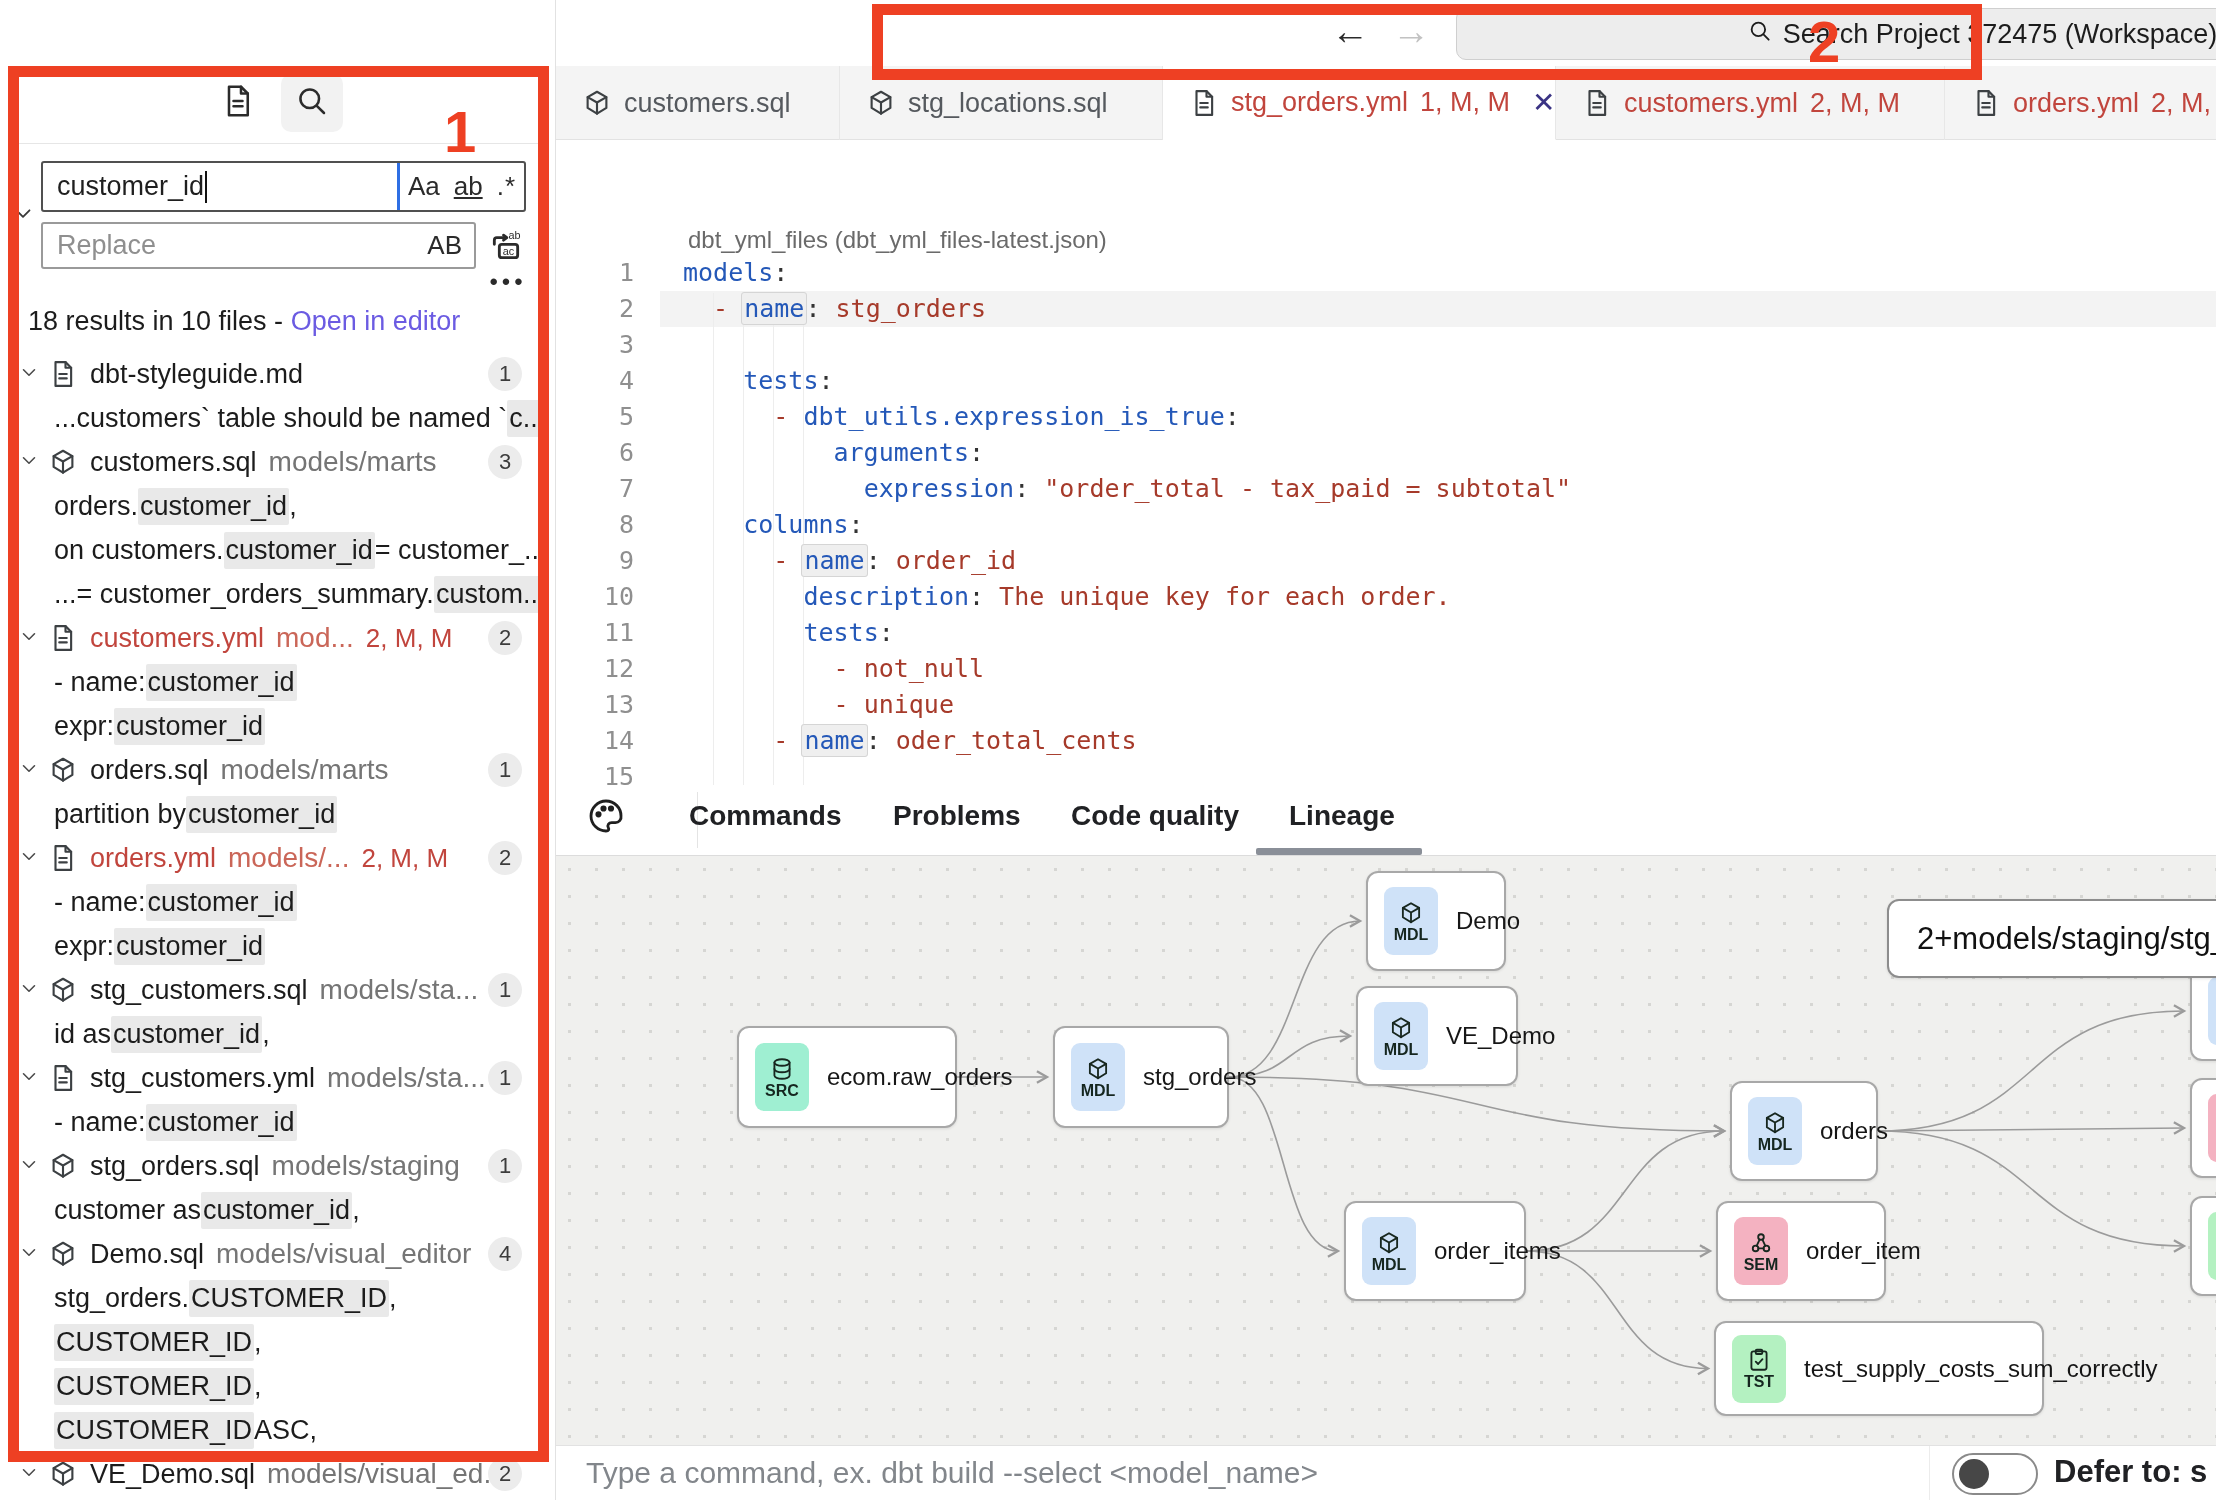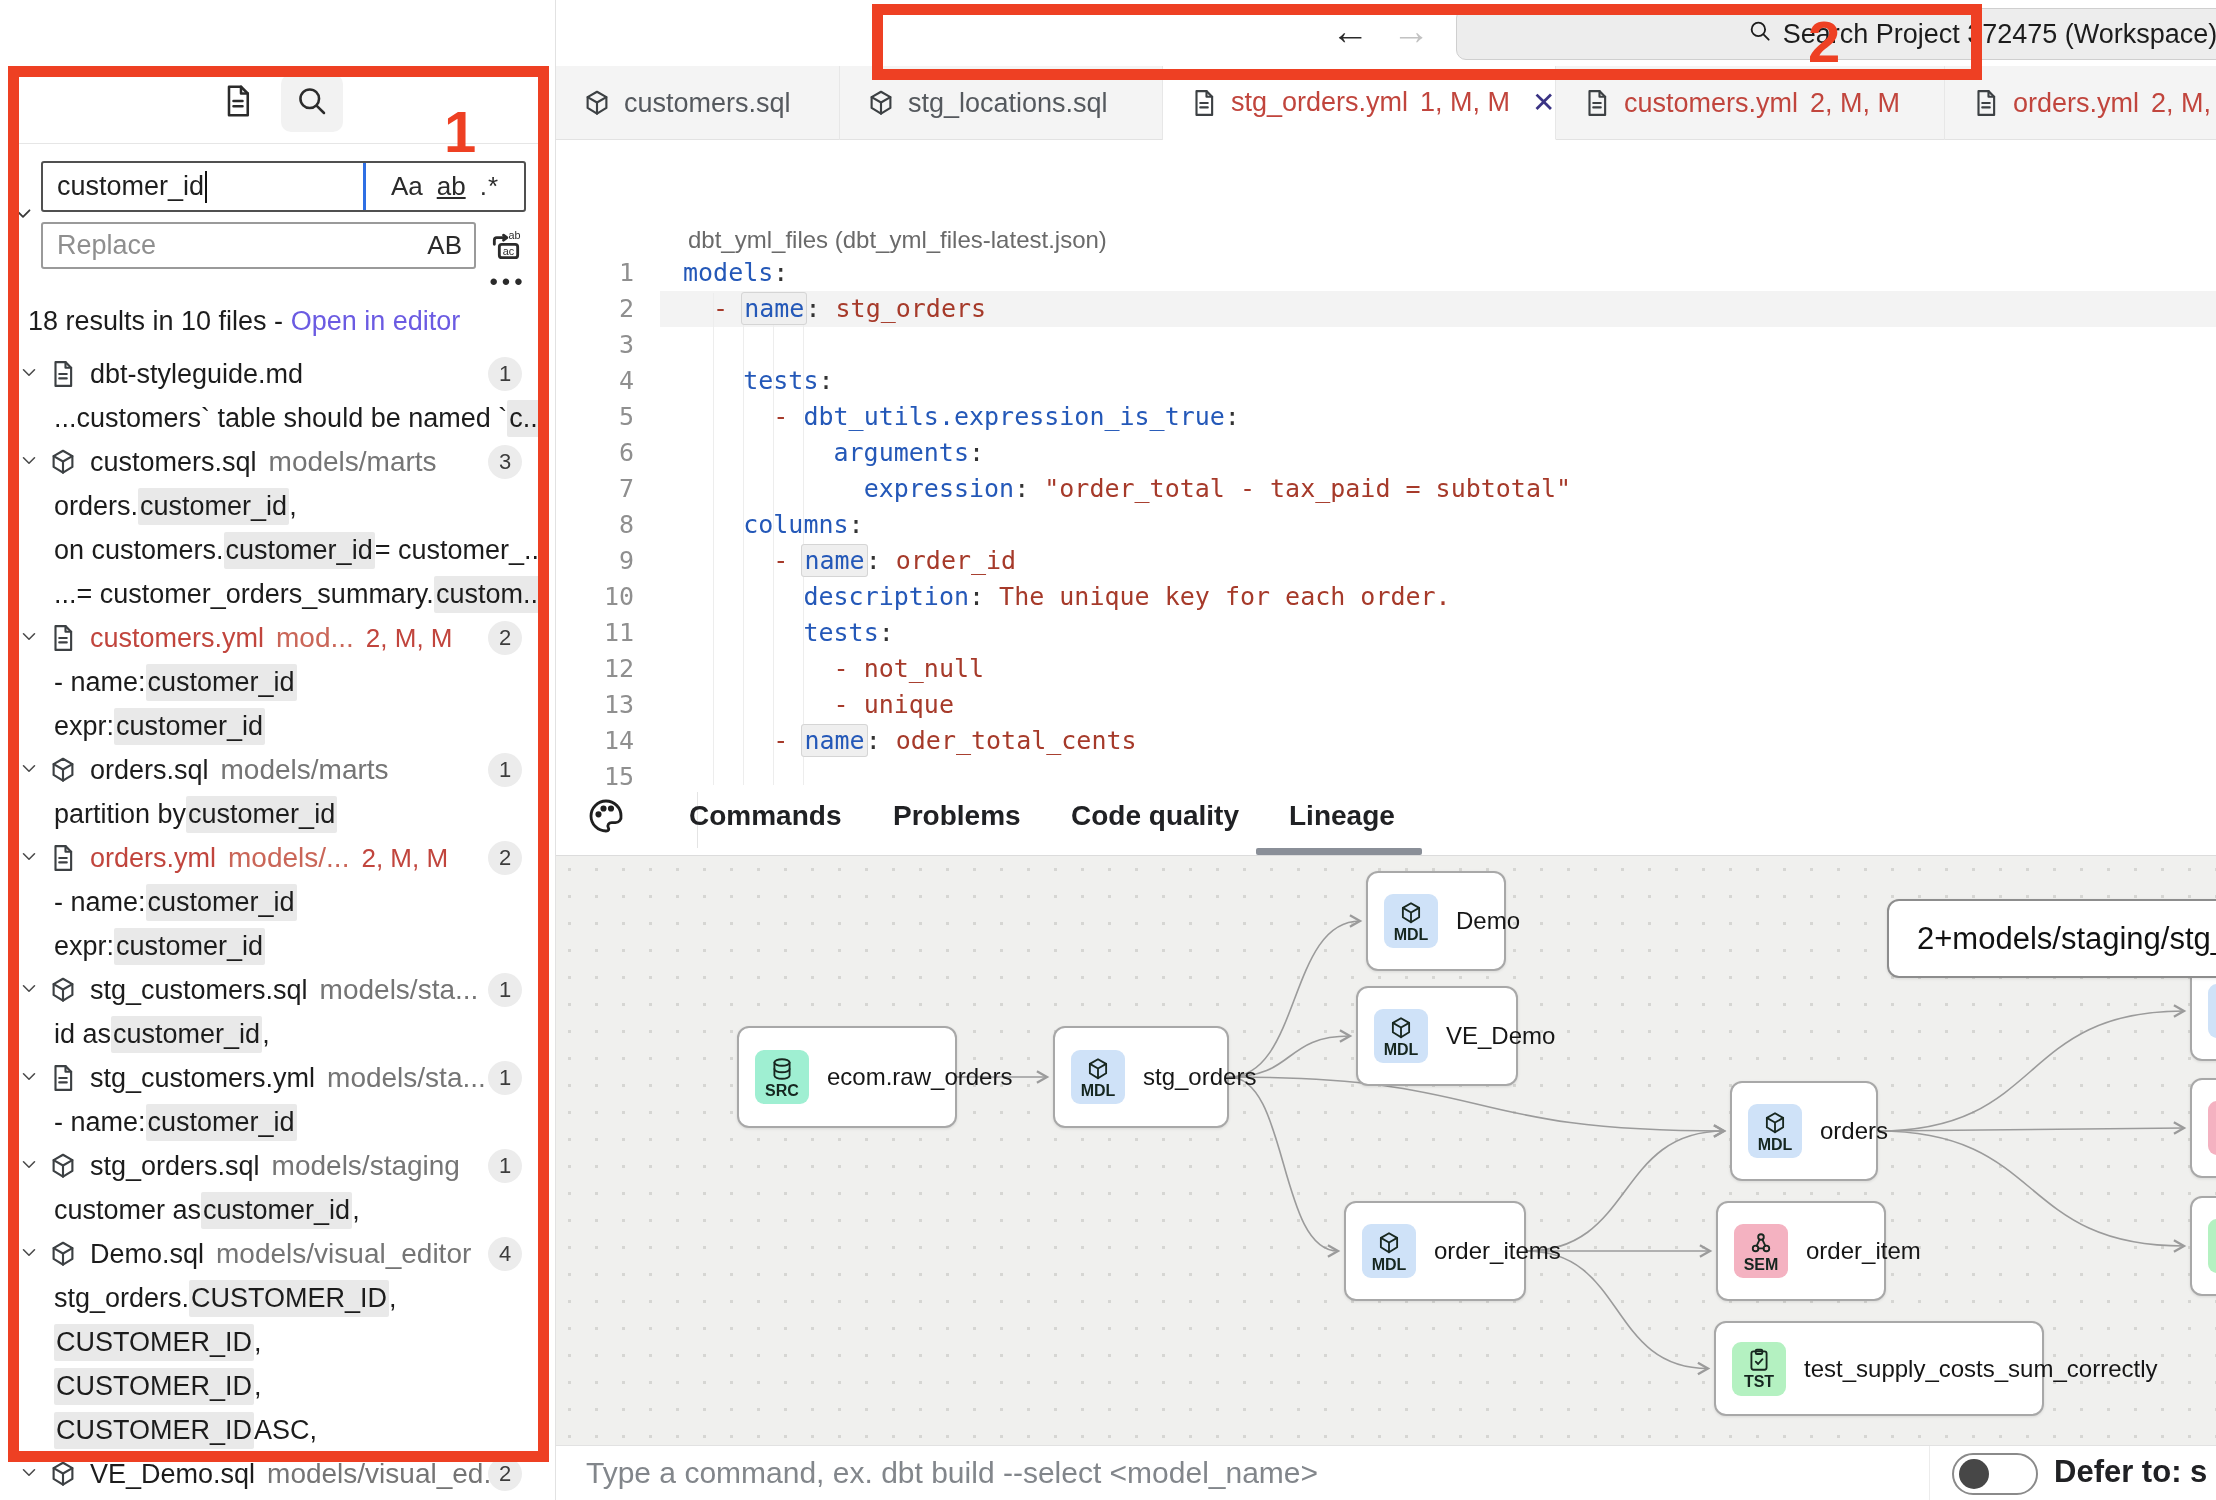--- a/index.html
+++ b/index.html
@@ -10,21 +10,21 @@
 
   
   #sidebar { left:0; top:0; width:556px; height:1500px; background:#fff; border-right:1px solid #e2e2e2; }
   .sb-iconbtn { position:absolute; top:74px; width:62px; height:58px; border-radius:10px; display:flex; align-items:center; justify-content:center; cursor:pointer; }
   .sb-iconbtn.sel { background:#f2f2f2; }
   #sb-hr { left:14px; top:143px; width:530px; height:1px; background:#e6e6e6; }
   #collapse-chev { left:10px; top:200px; color:#3a3a3a; }
   .findbox { position:absolute; left:41px; width:485px; height:51px; border:2px solid #505050; border-radius:3px; background:#fff; display:flex; align-items:center; }
   .findbox .txt { font-size:27px; padding-left:14px; white-space:pre; }
   .caret { display:inline-block; width:2px; height:32px; background:#111; margin-left:1px; vertical-align:-6px; }
-  .find-toggles { margin-left:auto; display:flex; align-items:center; height:100%; border-left:3px solid #2f6fe4; padding:0 25px; gap:14px; }
+  .find-toggles { margin-left:auto; display:flex; align-items:center; height:100%; border-left:3px solid #2f6fe4; padding:0 8px; gap:14px; }
   .tgl { font-size:26px; color:#2b2b2b; }
   .tgl.uw { text-decoration:underline; }
   .tgl.rx { letter-spacing:1px; }
   .replacebox { position:absolute; left:41px; top:222px; width:435px; height:47px; border:2px solid #9a9a9a; border-radius:3px; background:#fff; display:flex; align-items:center; }
   .replacebox .ph { font-size:27px; color:#8f8f8f; padding-left:14px; }
   .replacebox .ab { margin-left:auto; font-size:26px; color:#2b2b2b; padding-right:12px; }
   #replace-all { left:486px; top:226px; width:44px; height:40px; }
   #more-dots { left:486px; top:268px; width:44px; font-size:24px; color:#2b2b2b; letter-spacing:4px; text-align:center; }
   #summary { left:28px; top:306px; font-size:27px; color:#1c1c1c; white-space:nowrap; }
   #summary a { color:#6b5be2; text-decoration:none; }
@@ -76,21 +76,21 @@
 
   
   #paneltabs { left:556px; top:786px; width:1660px; height:69px; background:#fff;font-weight:bold; }
   #palette { left:30px; top:10px; }
   #panel-vline { left:141px; top:6px; width:1px; height:56px; background:#e4e4e4; }
   .ptab { position:absolute; top:14px; font-size:28px; color:#202124; white-space:nowrap; }
   #lineage-underline { left:700px; top:62px; width:166px; height:7px; background:#8a8f98; border-radius:2px; }
 
   #lineage { left:556px; top:855px; width:1660px; height:590px; background-color:#f0f0ee; border-top:1px solid #dcdcdc; overflow:hidden; background-image:radial-gradient(circle, #d6d6d3 1.6px, transparent 1.9px); background-size:27px 27px; }
   .lnode { position:absolute; background:#fff; border:2px solid #a8a8a8; border-radius:12px; box-shadow:0 1px 3px rgba(0,0,0,.10); display:flex; align-items:center; gap:18px; padding-left:16px; }
-  .lnode .kicon { width:54px; height:54px; border-radius:9px; display:flex; flex-direction:column; align-items:center; justify-content:center; flex:0 0 auto; }
+  .lnode .kicon { width:54px; height:68px; border-radius:9px; display:flex; flex-direction:column; align-items:center; justify-content:center; flex:0 0 auto; }
   .lnode .kicon .klabel { font-size:16px; font-weight:bold; color:#15261f; line-height:17px; }
   .lnode .nlabel { font-size:24px; color:#161616; white-space:nowrap; }
   .lnode.biglabel { padding:0 0 0 28px; font-size:31px; color:#111; align-items:center; border-color:#8d8d8d; white-space:nowrap; }
   #edges { position:absolute; left:0; top:0; }
 
   
   #cmdbar { left:556px; top:1445px; width:1660px; height:69px; background:#fff; border-top:1px solid #e2e2e2; }
   #cmd-ph { left:30px; top:10px; font-size:30px; color:#82868b; white-space:nowrap; }
   #cmd-vline { left:1373px; top:0; width:1px; height:55px; background:#ececec; }
   #defer-toggle { left:1396px; top:7px; width:86px; height:42px; border:2px solid #8a8a8a; border-radius:22px; background:#fff; }

